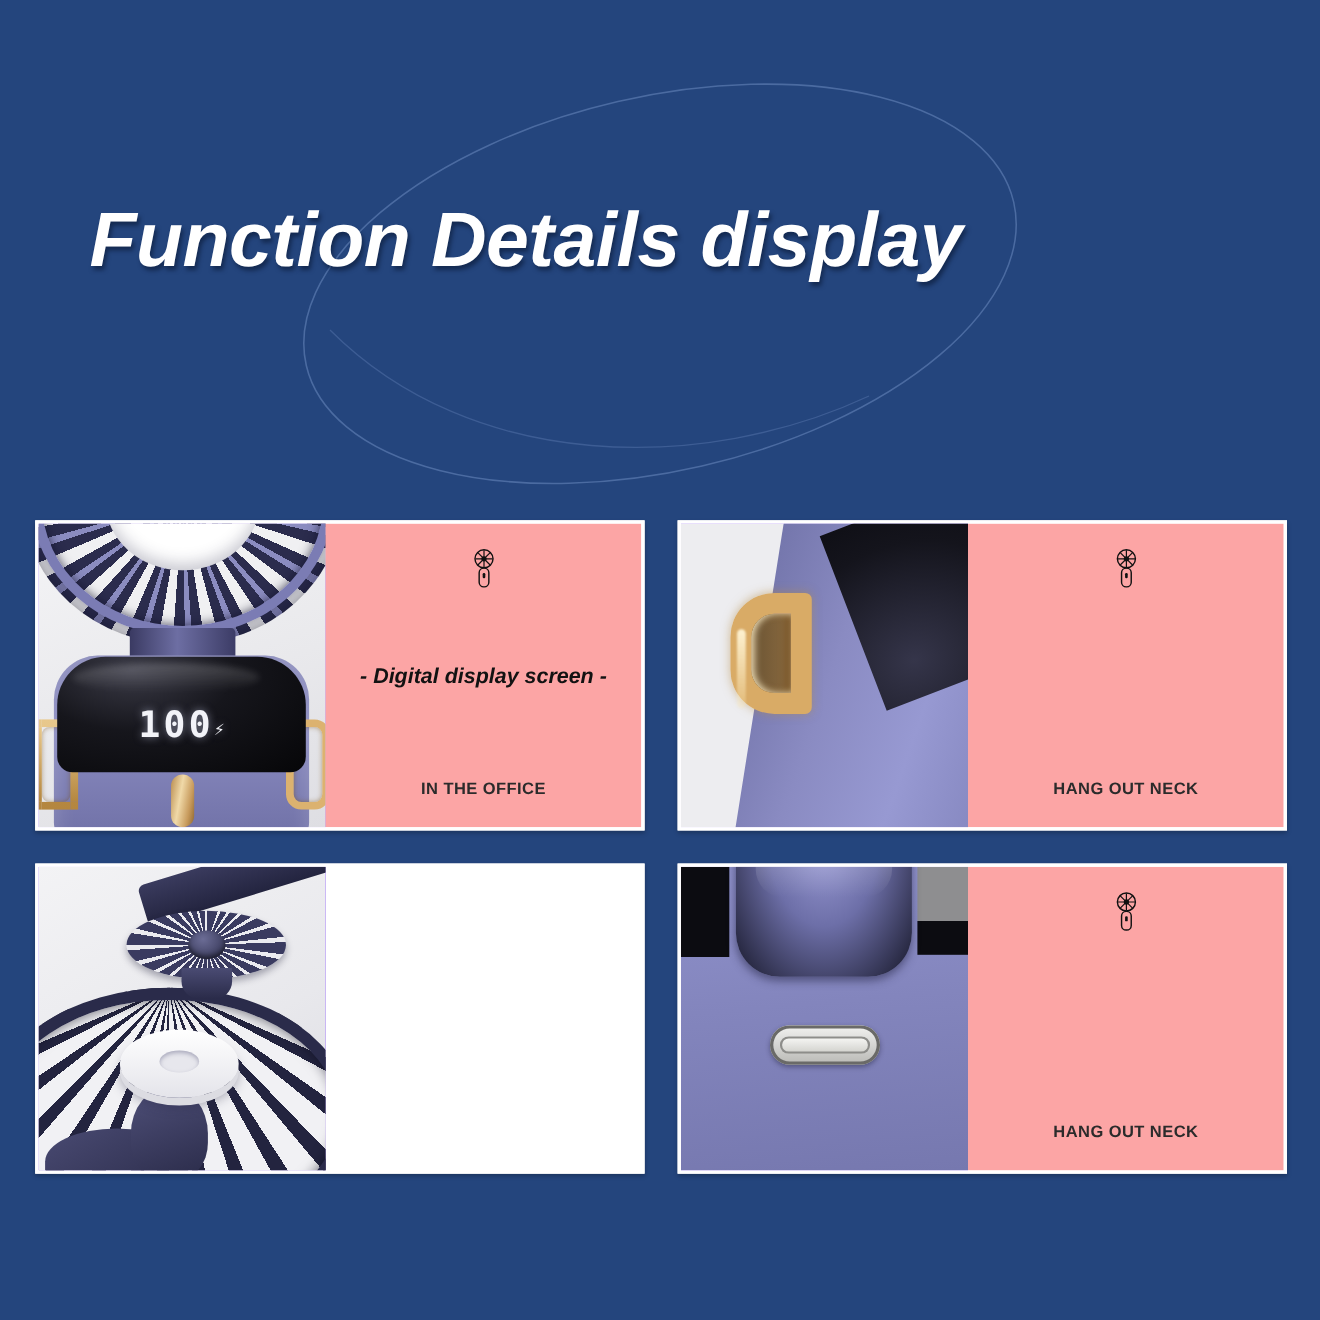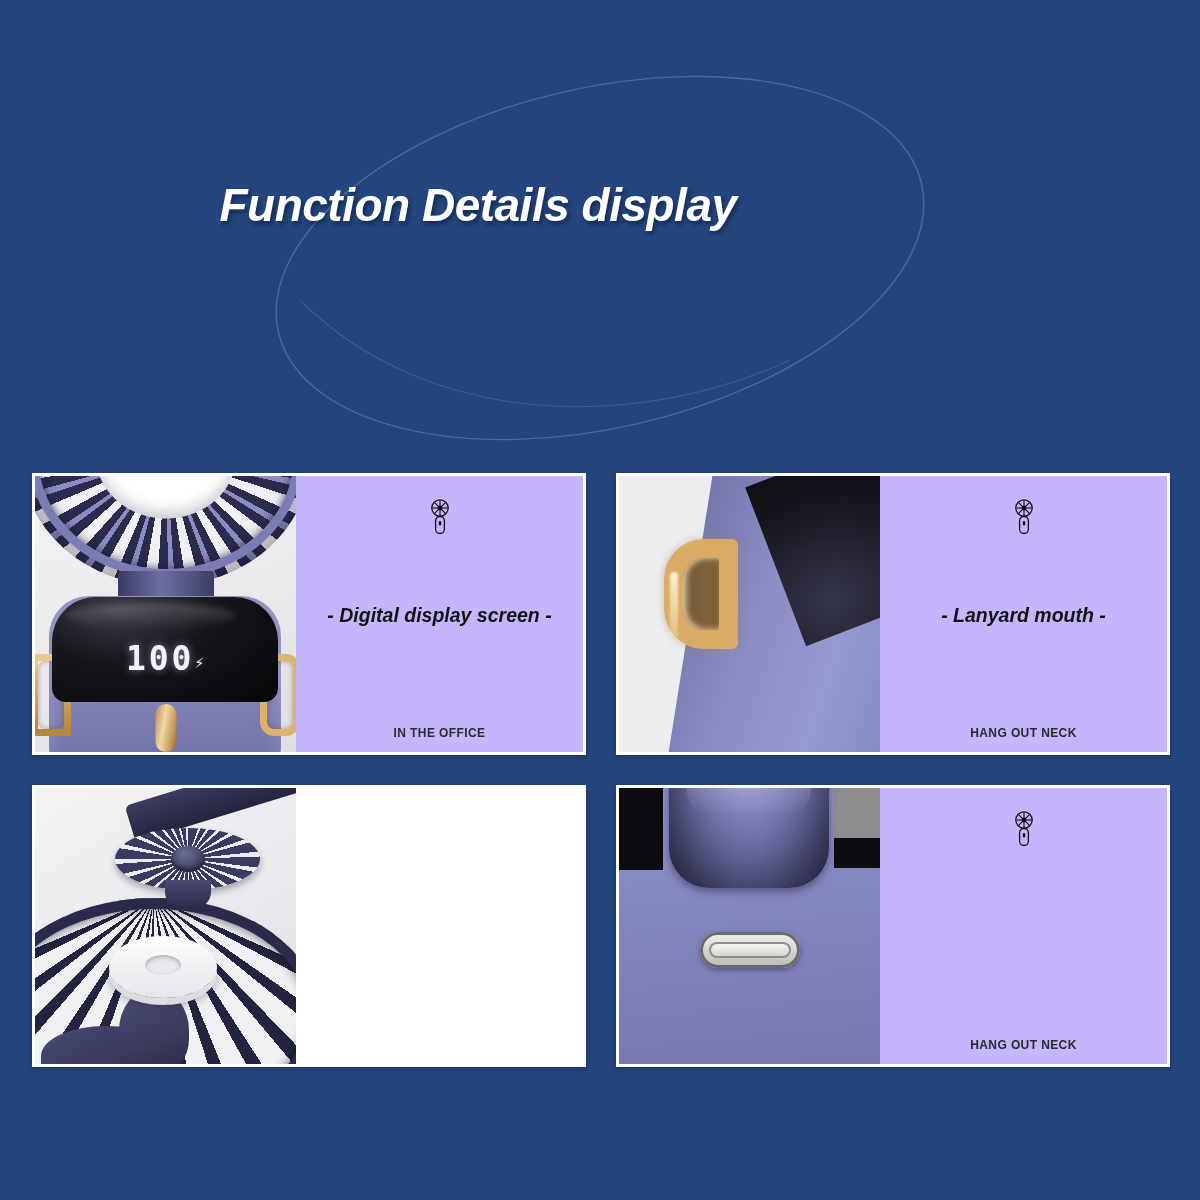--- a/index.html
+++ b/index.html
@@ -24,21 +24,21 @@
     pointer-events: none;
   }
 
   
   .title {
     position: absolute;
     left: 0;
     top: 178px;
     width: 956px;
     text-align: center;
-    font-size: 46px;
+    font-size: 70px;
     font-weight: bold;
     font-style: italic;
     color: #ffffff;
     letter-spacing: -0.5px;
     text-shadow: 2px 3px 4px rgba(8,20,45,0.55);
     white-space: nowrap;
   }
 
   
   .grid {
@@ -64,21 +64,21 @@
     position: relative;
     width: 261px;
     height: 100%;
     background: #8b5cf6;
     overflow: hidden;
     flex: 0 0 261px;
   }
   .info {
     flex: 1 1 auto;
     position: relative;
-    background: #c4b5fd;
+    background: #fca5a5;
     padding-left: 36px;
   }
   .card-icon {
     position: absolute;
     left: 0;
     top: 22px;
     width: 100%;
     text-align: center;
   }
   .card-title {
@@ -89,24 +89,24 @@
     text-align: center;
     font-size: 19.5px;
     font-weight: bold;
     font-style: italic;
     color: #121212;
     white-space: nowrap;
   }
   .card-sub {
     position: absolute;
     left: 0;
-    top: 250px;
+    top: 233px;
     width: 100%;
     text-align: center;
-    font-size: 12px;
+    font-size: 15px;
     font-weight: bold;
     letter-spacing: 0.4px;
     color: #2b2b2b;
   }
 
   
   .p1-bg {
     position: absolute; inset: 0;
     background: linear-gradient(160deg,#f4f4f6 0%,#e9e9ec 55%,#dedee3 100%);
   }
@@ -432,21 +432,20 @@
               <line x1="12" y1="2.2" x2="12" y2="17.8"></line>
               <line x1="4.2" y1="10" x2="19.8" y2="10"></line>
               <line x1="6.4" y1="4.4" x2="17.6" y2="15.6"></line>
               <line x1="17.6" y1="4.4" x2="6.4" y2="15.6"></line>
             </g>
             <circle cx="12" cy="10" r="2.4" fill="#111"></circle>
             <rect x="7.6" y="18.5" width="8.8" height="17" rx="4.2" fill="none" stroke="#111" stroke-width="1.3"></rect>
             <rect x="10.8" y="23" width="2.4" height="4.6" rx="1.1" fill="#111"></rect>
           </svg>
         </div>
-        <div class="card-title">- Lanyard mouth -</div>
         <div class="card-sub">HANG OUT NECK</div>
       </div>
     </div>
 
     <div class="card">
       <div class="photo">
         <div class="p3-bg"></div>
         <div class="p3-topbar"></div>
         <div class="p3-cage"></div>
         <div class="p3-cage-rim"></div>

